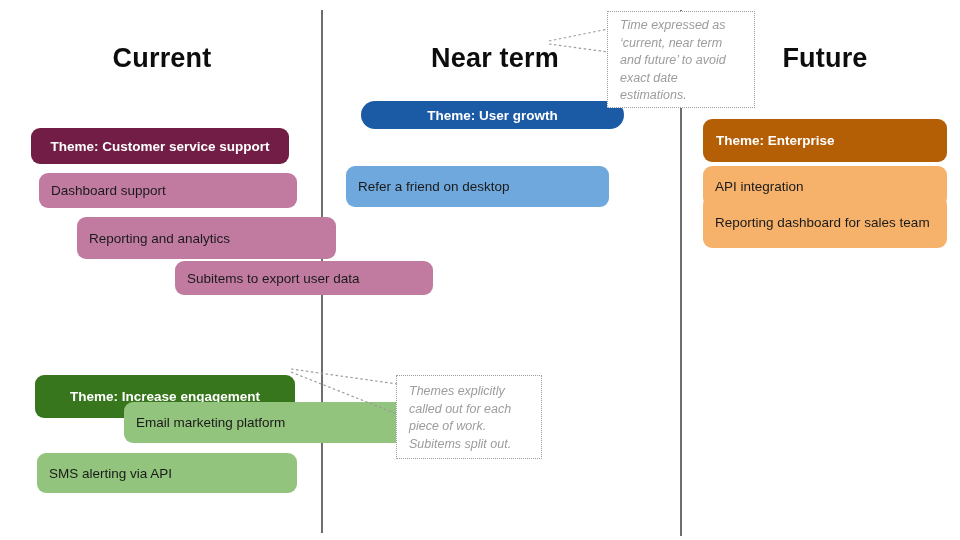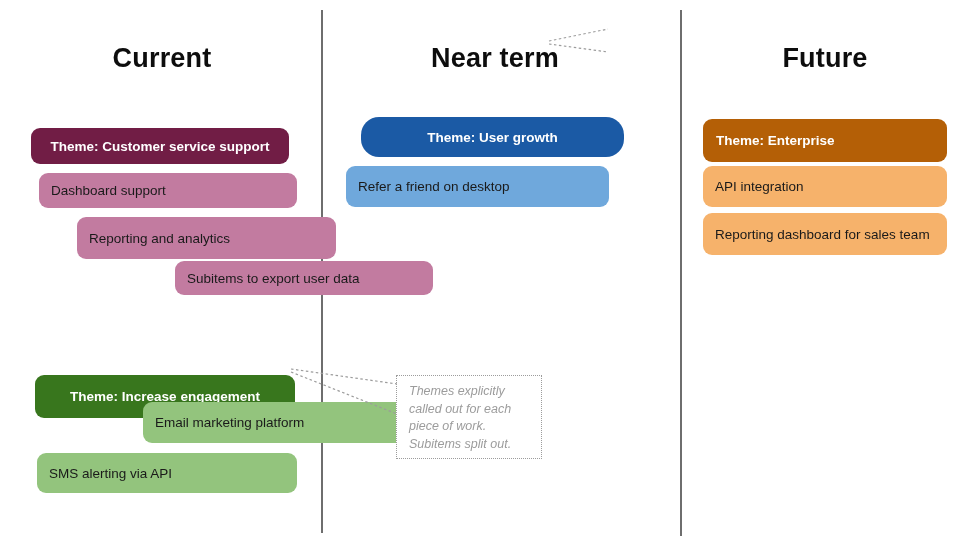--- a/index.html
+++ b/index.html
@@ -53,30 +53,35 @@
   <div class="heading" style="left:62px;">Current</div>
   <div class="heading" style="left:395px;">Near term</div>
   <div class="heading" style="left:725px;">Future</div>
 
   <div class="card theme bg-maroon" style="left:31px;top:128px;width:258px;height:36px;">Theme: Customer service support</div>
   <div class="card item bg-pink" style="left:39px;top:173px;width:258px;height:35px;">Dashboard support</div>
   <div class="card item bg-pink" style="left:77px;top:217px;width:259px;height:42px;">Reporting and analytics</div>
   <div class="card item bg-pink" style="left:175px;top:261px;width:258px;height:34px;">Subitems to export user data</div>
 
   <div class="card theme bg-dark-green" style="left:35px;top:348px;width:260px;height:43px;">Theme: Increase engagement</div>
-  <div class="card item bg-light-green" style="left:124px;top:402px;width:282px;height:41px;margin-left:19px;">Email marketing platform</div>
+  <div class="card item bg-light-green" style="left:124px;top:402px;width:282px;height:41px;">Email marketing platform</div>
   <div class="card item bg-light-green" style="left:37px;top:453px;width:260px;height:40px;">SMS alerting via API</div>
 
-  <div class="card theme bg-dark-blue" style="left:361px;top:117px;width:263px;height:40px;border-radius:18px;">Theme: User growth</div>
+  <div class="card theme bg-dark-blue" style="left:361px;top:101px;width:263px;height:28px;border-radius:18px;">Theme: User growth</div>
   <div class="card item bg-light-blue" style="left:346px;top:166px;width:263px;height:41px;">Refer a friend on desktop</div>
 
   <div class="card theme left bg-dark-orange" style="left:703px;top:119px;width:244px;height:43px;">Theme: Enterprise</div>
   <div class="card item bg-light-orange" style="left:703px;top:166px;width:244px;height:41px;">API integration</div>
-  <div class="card item bg-light-orange" style="left:703px;top:213px;width:244px;height:42px;">Reporting dashboard for sales team</div>
+  <div class="card item bg-light-orange" style="left:703px;top:196px;width:244px;height:52px;">Reporting dashboard for sales team</div>
 
+  <div class="note note-time" style="left:607px;top:11px;width:148px;height:97px;">Time expressed as
+‘current, near term
+and future’ to avoid
+exact date
+estimations.</div>
   <div class="note note-themes" style="left:396px;top:375px;width:146px;height:84px;">Themes explicitly
 called out for each
 piece of work.
 Subitems split out.</div>
 
   <svg class="callout-layer" viewBox="0 0 960 540">
     <g stroke="#9c9c9c" stroke-width="1.2" stroke-dasharray="2.5,2.5" fill="none">
       <path d="M549,41 L608,29"></path>
       <path d="M549,44 L608,52"></path>
       <path d="M291,369 L397,384"></path>

